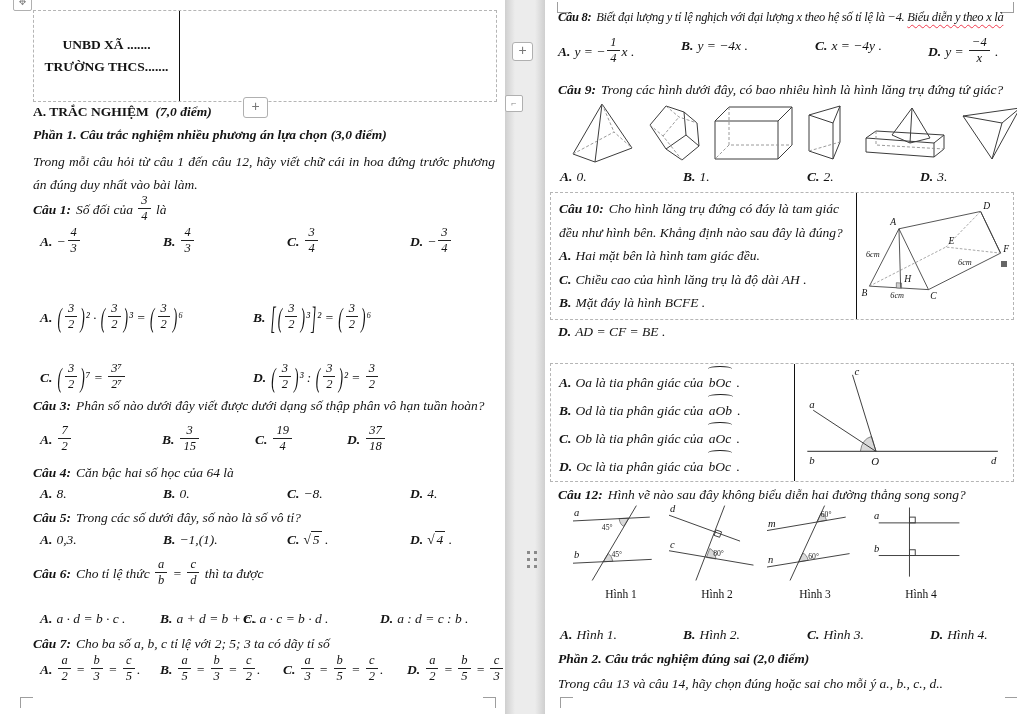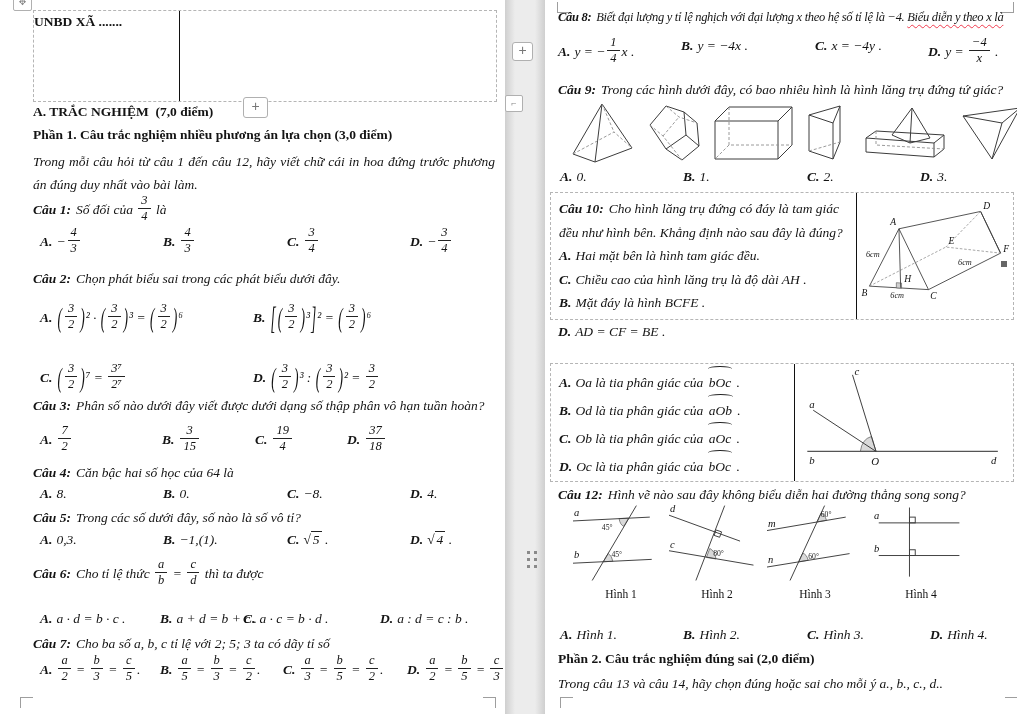--- a/index.html
+++ b/index.html
@@ -6,30 +6,30 @@
   body{width:1017px;height:714px;position:relative;overflow:hidden;background:#fff;
        font-family:"Liberation Serif","DejaVu Serif",serif;color:#141414}
   .stage{position:absolute;inset:0}
   .page{position:absolute;top:0;height:714px;background:#fff;overflow:hidden}
   .pgL{left:0;width:505px}
   .pgR{left:545px;width:472px}
   .gap{position:absolute;left:505px;top:0;width:40px;height:714px;
        background:linear-gradient(90deg,#cfcfcf,#ececec 25%,#ececec 75%,#cfcfcf);}
   
   .hdrtbl{position:absolute;left:33px;top:10px;width:462px;height:90px;border:1px dashed #b5b5b5}
-  .hdrL{position:absolute;left:0;top:0;width:145px;height:100%;display:flex;flex-direction:row;text-align:center}
+  .hdrL{position:absolute;left:0;top:0;width:145px;height:100%;display:flex;flex-direction:column;justify-content:center;text-align:center}
   .hdrdiv{position:absolute;left:145px;top:0;width:1px;height:100%;background:#111}
   .hdrR{position:absolute;left:146px;right:0;top:0;height:100%;display:flex;flex-direction:column;justify-content:space-evenly;text-align:center}
   .hb{font-weight:700;font-size:13.5px;line-height:22px}
   .ht{font-weight:700;font-size:14px;line-height:20px}
   .qline{position:absolute;left:33px;display:block;white-space:nowrap;font-size:13.5px}
   .qr{left:13px}
   .ql{font-weight:700;font-style:italic;margin-right:5px}
   .it{font-style:italic}
-  .bi{font-weight:700;}
+  .bi{font-weight:700;font-style:italic}
   .mi{font-style:italic}
   .orow{position:absolute;left:0;right:0}
   .opt{position:absolute;white-space:nowrap;font-size:13.5px;display:inline-block}
   .ol{font-weight:700;font-style:italic;margin-right:4px}
   
   .fr{display:inline-block;vertical-align:middle;text-align:center;margin:0 2px;line-height:1;transform:translateY(-2px)}
   .fr .n{display:block;padding:0 3px 1px;border-bottom:1px solid #222;font-size:12.5px;line-height:1.05}
   .fr .d{display:block;padding:1px 3px 0;font-size:12.5px;line-height:1.05}
   .bp{display:inline-block;transform:scaleY(2.05);vertical-align:middle;margin:0 1px;font-weight:400}
   .bk{display:inline-block;transform:scaleY(2.4);vertical-align:middle;margin:0 1px;font-weight:400}
@@ -78,20 +78,21 @@
 
   <div class="page pgL">
 
     <div class="minibox" style="left:13px;top:-6px;width:17px;height:15px;line-height:15px">
       <span>✥</span>
     </div>
 
     <div class="hdrtbl">
       <div class="hdrL">
         <div class="hb">UNBD XÃ .......</div>
+        <div class="hb">TRƯỜNG THCS.......</div>
       </div>
       <div class="hdrdiv"></div>
     </div>
 
     <div class="qline" style="top:104px">
       <b>A. TRẮC NGHIỆM</b>&nbsp;
       <span class="bi">(7,0 điểm)</span>
     </div>
 
     <div class="plusbtn" style="left:243px;top:97px">+</div>
@@ -102,23 +103,20 @@
     <div class="qline" style="top:196px">
       <b class="ql">Câu 1:</b><span class="mi">Số đối của <span class="fr"><span class="n">3</span><span class="d">4</span></span> là</span>
     </div>
     <div class="orow" style="top:228px;height:40px">
       <span class="opt" style="left:40px"><b class="ol">A.</b><span class="mi">−<span class="fr"><span class="n">4</span><span class="d">3</span></span></span></span>
       <span class="opt" style="left:163px"><b class="ol">B.</b><span class="mi"><span class="fr"><span class="n">4</span><span class="d">3</span></span></span></span>
       <span class="opt" style="left:287px"><b class="ol">C.</b><span class="mi"><span class="fr"><span class="n">3</span><span class="d">4</span></span></span></span>
       <span class="opt" style="left:410px"><b class="ol">D.</b><span class="mi">−<span class="fr"><span class="n">3</span><span class="d">4</span></span></span></span>
     </div>
 
-    <div class="qline" style="top:271px">
-      <b class="ql">Câu 2:</b><span class="mi">Chọn phát biểu sai trong các phát biểu dưới đây.</span>
-    </div>
     <div class="orow" style="top:294px;height:52px">
       <span class="opt" style="left:40px;top:10px"><b class="ol">A.</b><span class="mi"><span class="bp">(</span><span class="fr"><span class="n">3</span><span class="d">2</span></span><span class="bp">)</span>² · <span class="bp">(</span><span class="fr"><span class="n">3</span><span class="d">2</span></span><span class="bp">)</span>³ = <span class="bp">(</span><span class="fr"><span class="n">3</span><span class="d">2</span></span><span class="bp">)</span>⁶</span></span>
       <span class="opt" style="left:253px;top:10px"><b class="ol">B.</b><span class="mi"><span class="bk">[</span><span class="bp">(</span><span class="fr"><span class="n">3</span><span class="d">2</span></span><span class="bp">)</span>³<span class="bk">]</span>² = <span class="bp">(</span><span class="fr"><span class="n">3</span><span class="d">2</span></span><span class="bp">)</span>⁶</span></span>
     </div>
     <div class="orow" style="top:354px;height:52px">
       <span class="opt" style="left:40px;top:10px"><b class="ol">C.</b><span class="mi"><span class="bp">(</span><span class="fr"><span class="n">3</span><span class="d">2</span></span><span class="bp">)</span>⁷ = <span class="fr"><span class="n">3⁷</span><span class="d">2⁷</span></span></span></span>
       <span class="opt" style="left:253px;top:10px"><b class="ol">D.</b><span class="mi"><span class="bp">(</span><span class="fr"><span class="n">3</span><span class="d">2</span></span><span class="bp">)</span>³ : <span class="bp">(</span><span class="fr"><span class="n">3</span><span class="d">2</span></span><span class="bp">)</span>² = <span class="fr"><span class="n">3</span><span class="d">2</span></span></span></span>
     </div>
 
     <div class="qline" style="top:398px">

